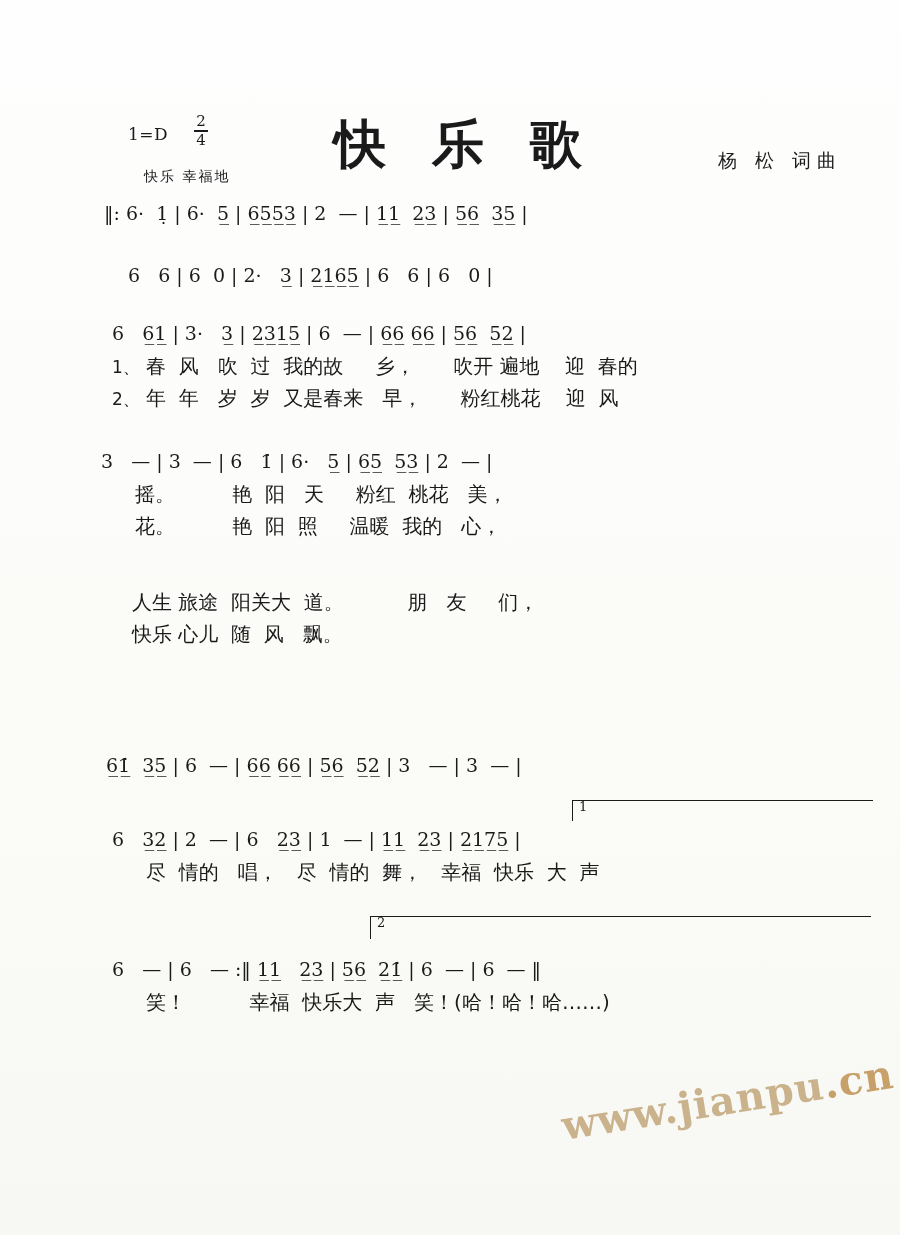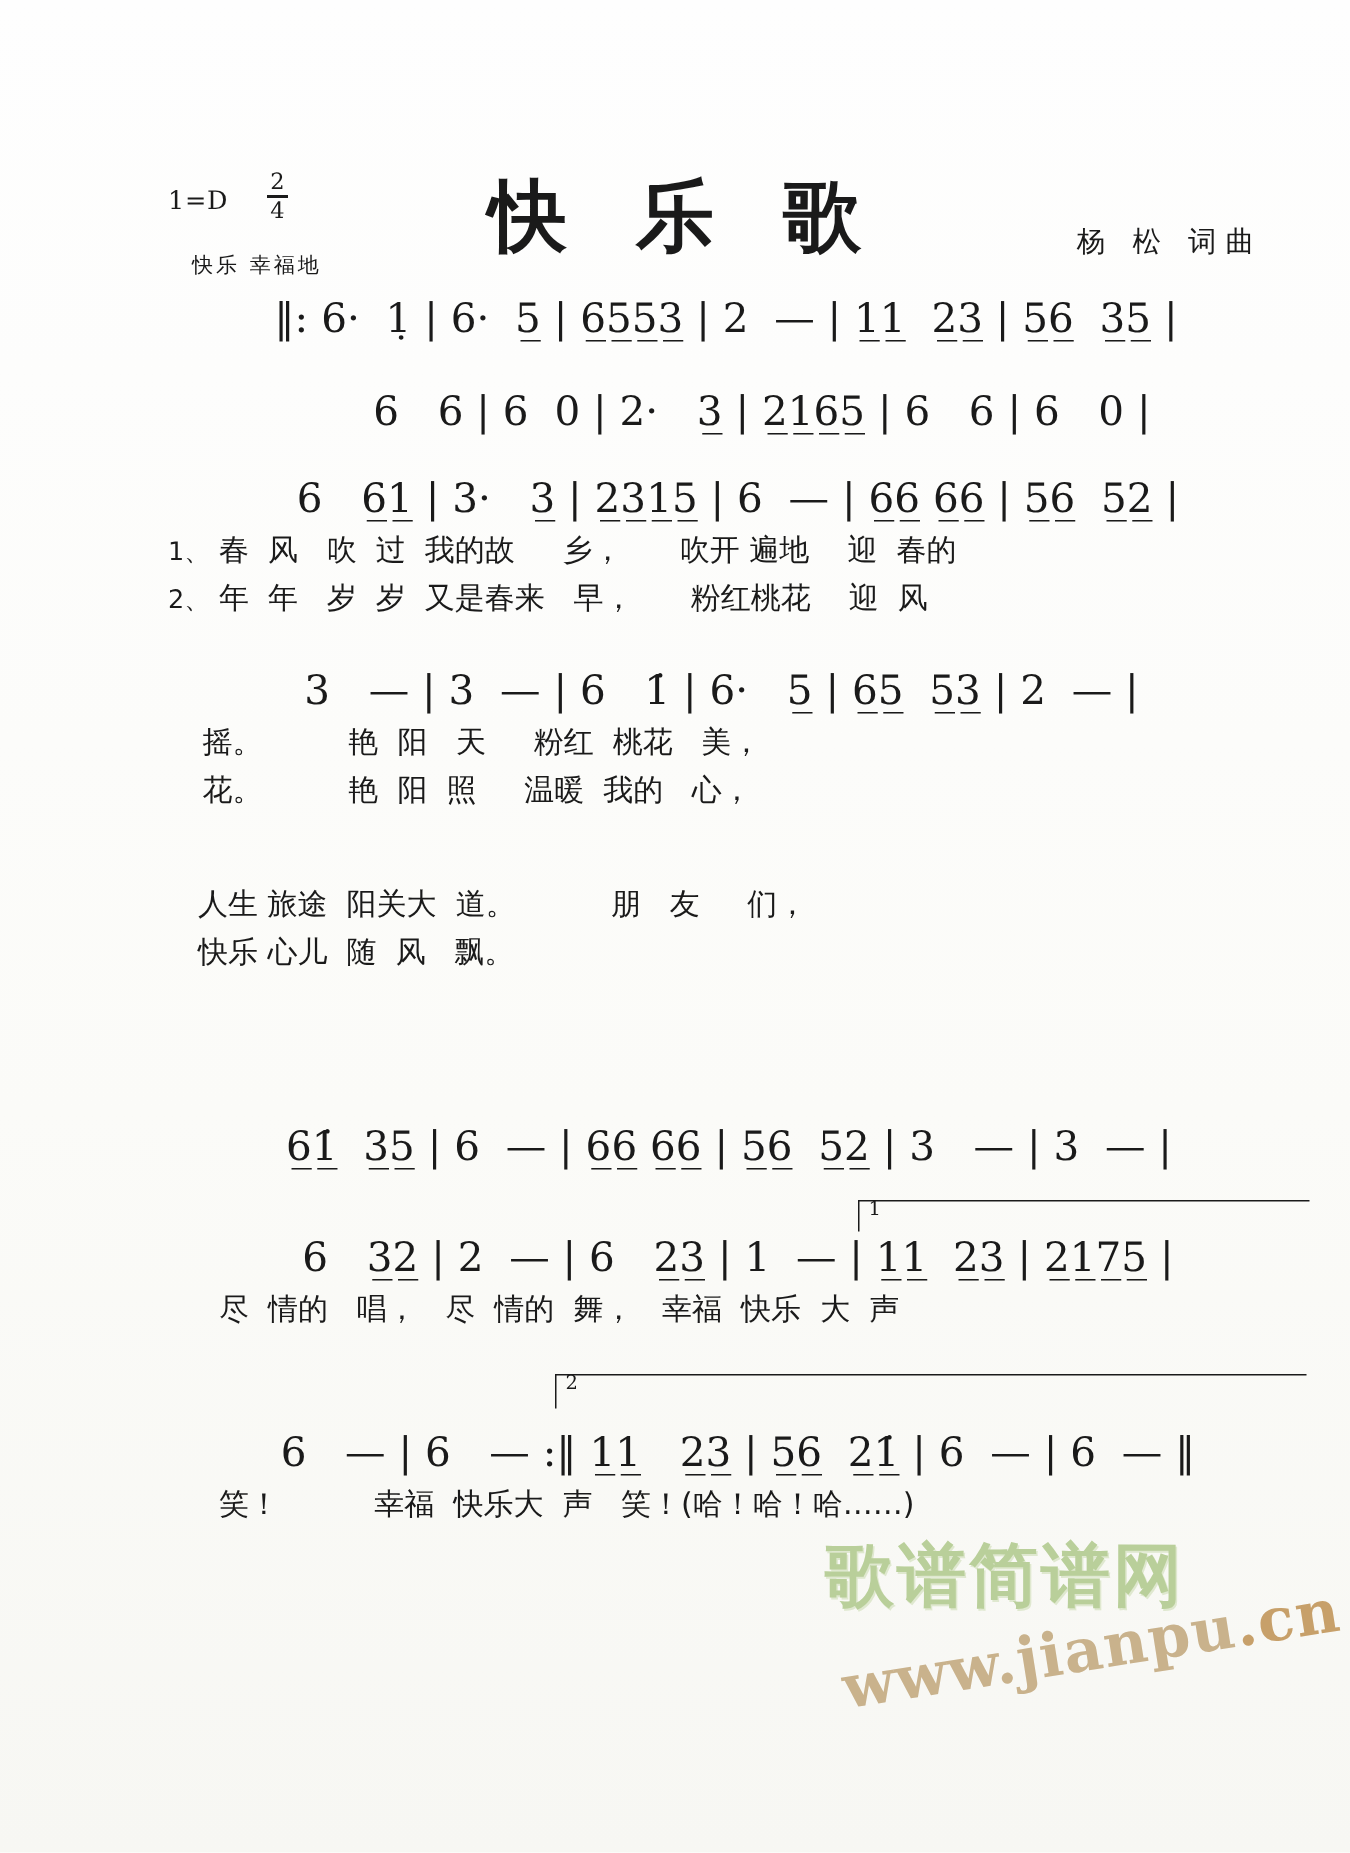--- a/index.html
+++ b/index.html
@@ -16,21 +16,21 @@
     overflow: hidden;
   }
   .sheet {
     position: absolute;
     inset: 0;
     background: linear-gradient(180deg,#fefefe 0%, #fbfbf8 60%, #f7f7f3 100%);
   }
   
   .header {
     position: absolute;
-    left: 0; right: 0;
+    left: 16px; right: 0;
     top: 100px;
     height: 90px;
   }
   .key-sig {
     position: absolute;
     left: 112px;
     top: 24px;
     font-size: 17px;
     letter-spacing: 0.5px;
     font-family: "DejaVu Serif", serif;
@@ -74,26 +74,25 @@
     letter-spacing: 2px;
   }
   
   .system {
     position: absolute;
     left: 104px;
     width: 760px;
   }
   .notes {
     font-family: "DejaVu Serif", serif;
-    font-size: 27px;
+    font-size: 19px;
     white-space: pre;
     letter-spacing: 0px;
     height: 34px;
     line-height: 34px;
-    text-align: center;
   }
   .lyric {
     font-family: "DejaVu Sans", sans-serif;
     font-size: 20px;
     white-space: pre;
     height: 32px;
     line-height: 32px;
   }
   .lyric .ln {
     display: inline-block;
@@ -189,17 +188,16 @@
 
   <div class="system" style="top:952px; left:112px">
     <div style="position:absolute; left:258px; top:-36px; width:500px; height:22px; border-top:1.5px solid #1a1a1a; border-left:1.5px solid #1a1a1a;">
       <span style="position:absolute; left:6px; top:-2px; font-size:13px; font-family:'DejaVu Serif',serif;">2</span>
     </div>
     <div class="notes">6   — | 6   — :‖ 1̲1̲   2̲3̲ | 5̲6̲  2̲1̲̇ | 6  — | 6  — ‖</div>
     <div class="lyric"><span class="ln"></span><span>笑！          幸福  快乐大  声   笑！(哈！哈！哈……)</span></div>
   </div>
 
   <div class="watermark">
-    <div class="wm-cn">歌谱简谱网</div>
     <div class="wm-url"><span>www.jianpu</span><span class="cn">.cn</span></div>
   </div>
 
 </div>
 
 </body></html>

